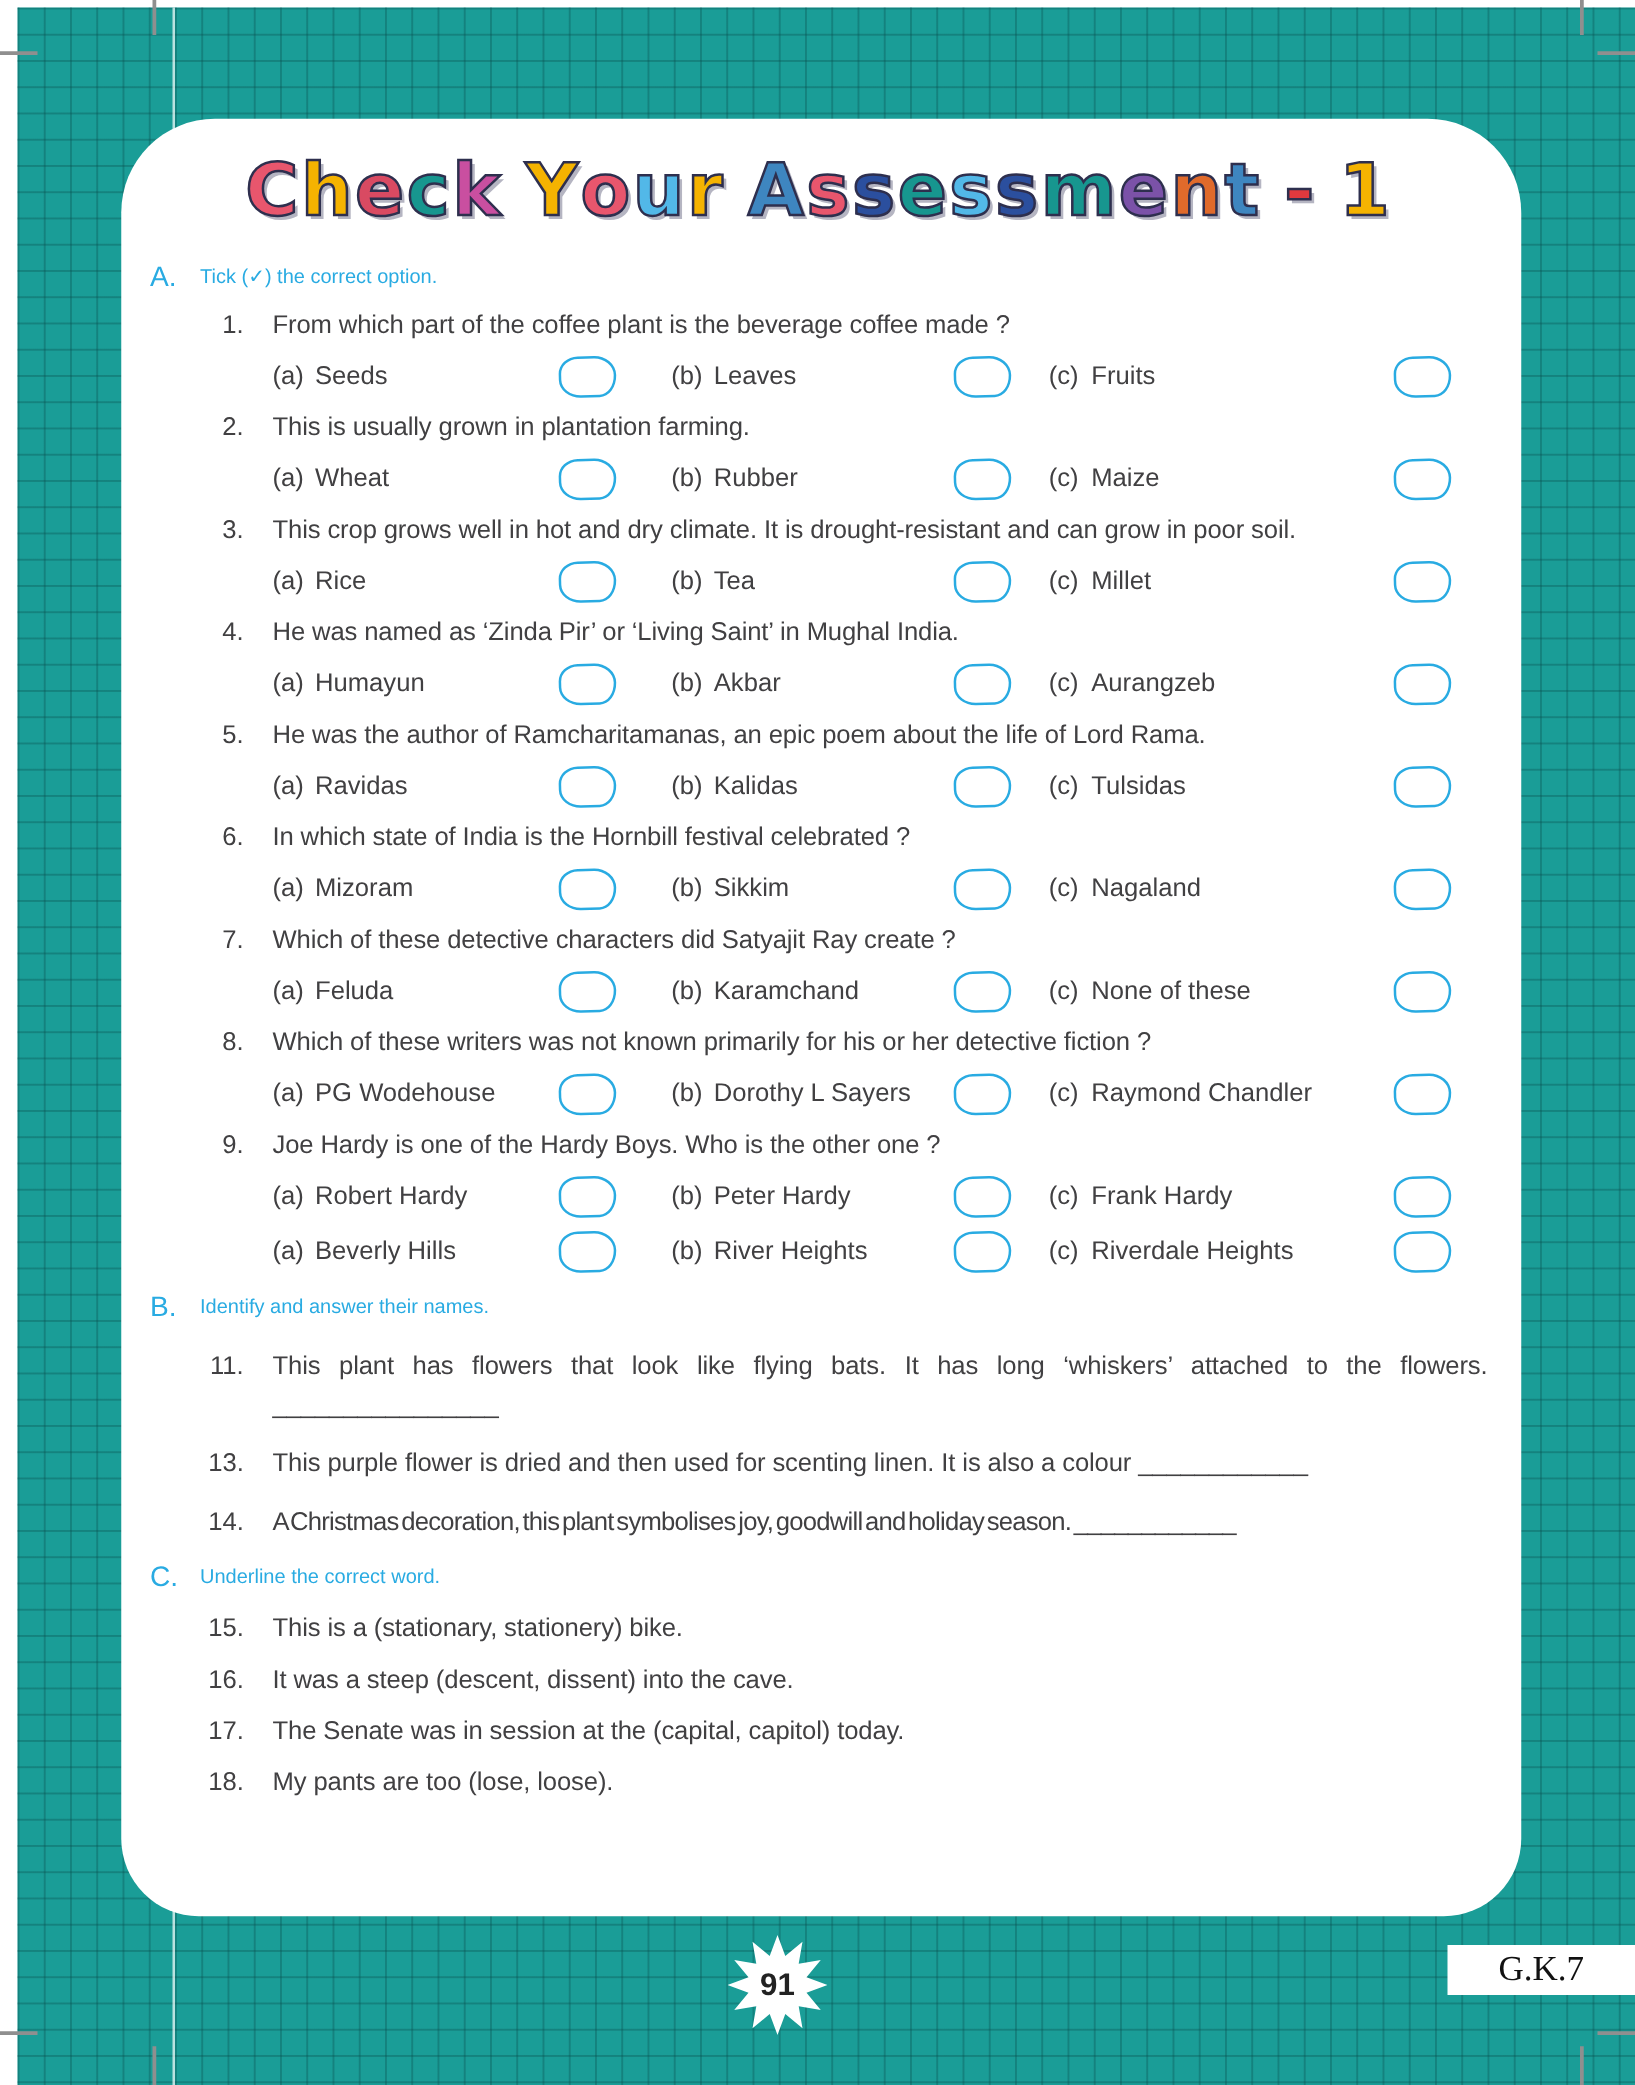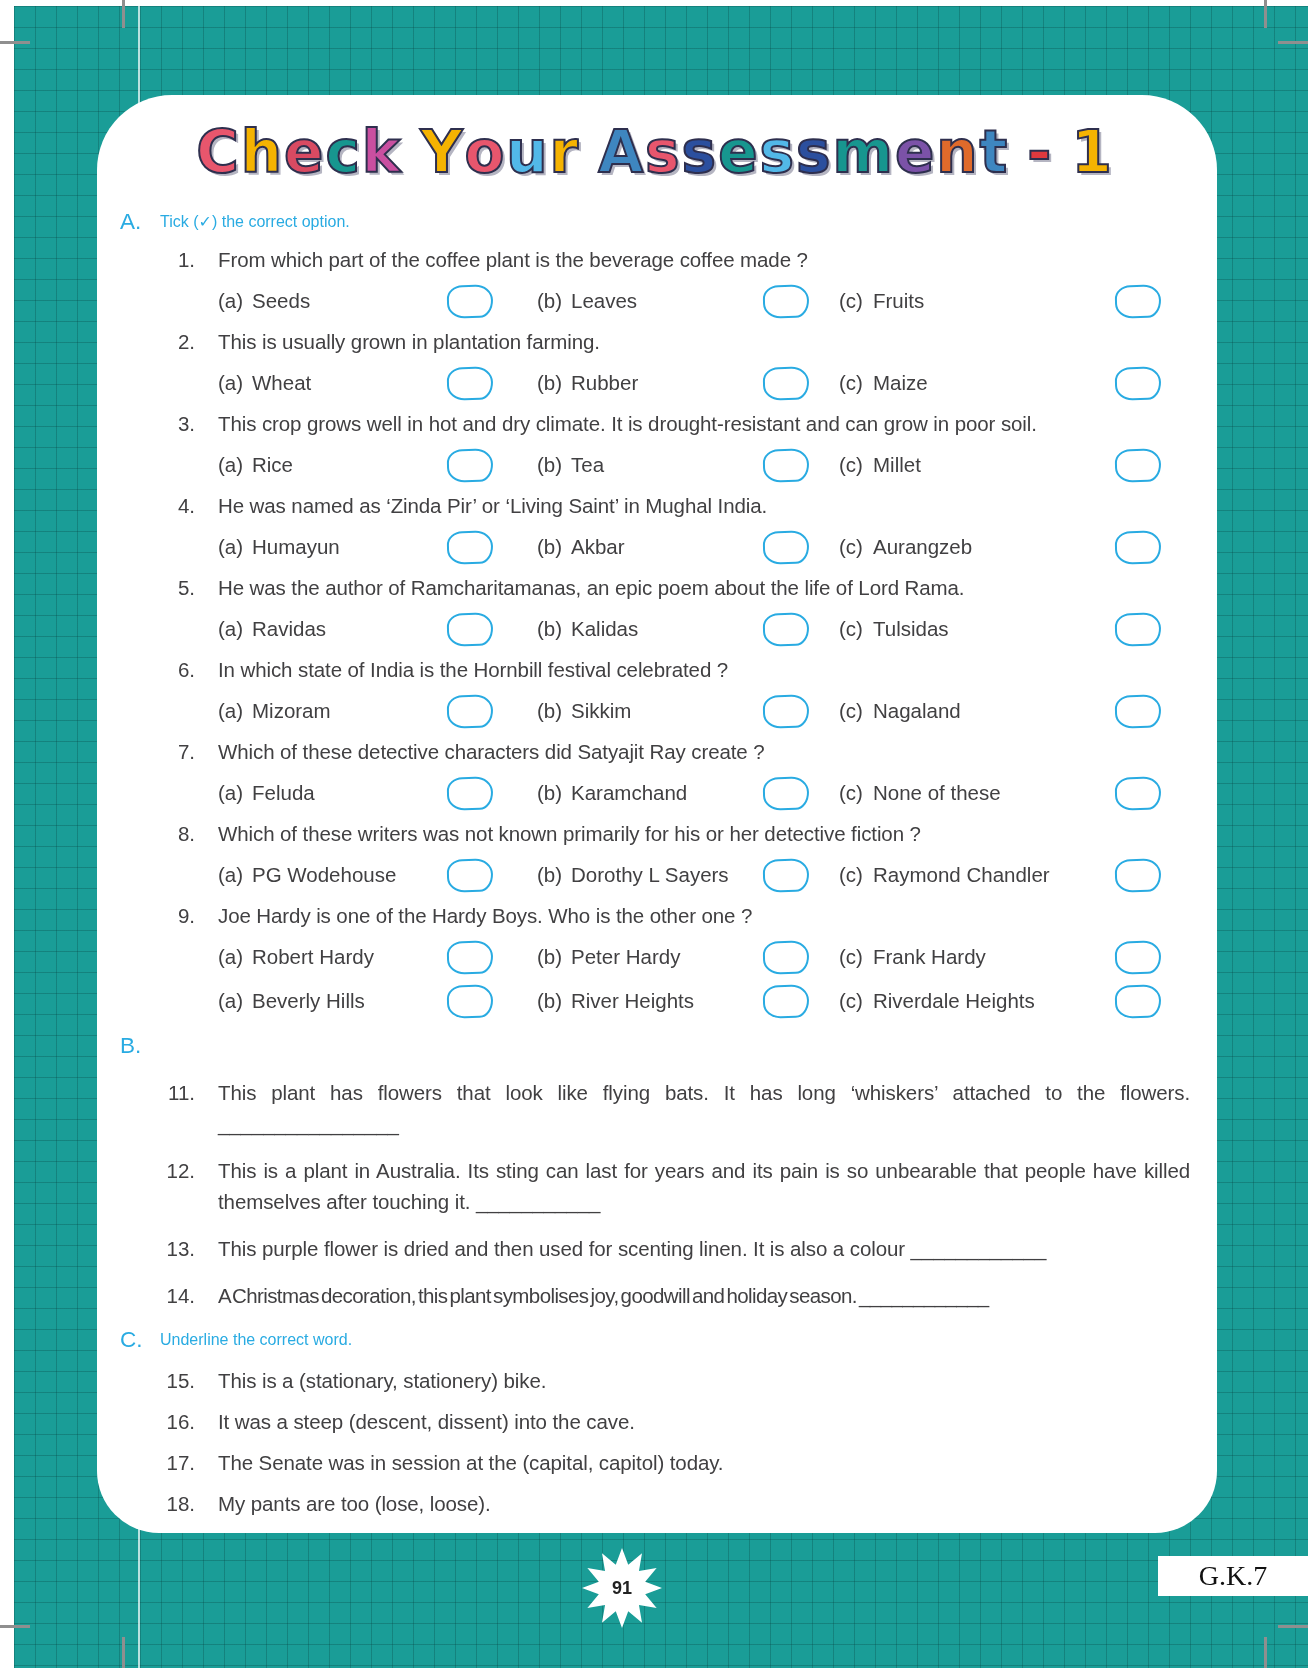--- a/index.html
+++ b/index.html
@@ -64,21 +64,21 @@
     border-radius:16px 18px 14px 18px / 14px 16px 18px 15px;
     transform:rotate(-1.5deg);
     background:#fff;cursor:pointer;
   }
   
   .badge{
     position:absolute;left:582px;top:1548px;width:80px;height:80px;background:#ffffff;
     clip-path:polygon(50% 0%,57.8% 21%,75% 6.7%,71.2% 28.8%,93.3% 25%,79% 42.2%,100% 50%,79% 57.8%,93.3% 75%,71.2% 71.2%,75% 93.3%,57.8% 79%,50% 100%,42.2% 79%,25% 93.3%,28.8% 71.2%,6.7% 75%,21% 57.8%,0% 50%,21% 42.2%,6.7% 25%,28.8% 28.8%,25% 6.7%,42.2% 21%);
     display:flex;align-items:center;justify-content:center;
   }
-  .badge span{font-size:18px;font-weight:bold;color:#222;}
+  .badge span{font-size:25px;font-weight:bold;color:#222;}
   .book-label{
     position:absolute;left:1158px;top:1556px;width:150px;height:40px;background:#ffffff;
     display:flex;align-items:center;justify-content:center;
     font-family:"Liberation Serif", serif;font-size:28px;color:#111;
   }
 </style>
 </head>
 <body>
 
 <div class="page">
@@ -373,32 +373,27 @@
       <span class="txt">Riverdale Heights</span>
     </span>
     <span class="cb"></span>
   </div>
           </div>
         </div>
   </section>
       <section class="identify">
     <div class="sec-head">
       <span class="sec-letter">B.</span>
+      <span class="sec-title">Identify and answer their names.</span>
     </div>
     <div class="qs">
           <div class="q">
     <div class="q-line">
       <span class="q-num">11.</span>
       <span class="q-text">This plant has flowers that look like flying bats. It has long ‘whiskers’ attached to the flowers. ________________</span>
-    </div>
-  </div>
-          <div class="q">
-    <div class="q-line">
-      <span class="q-num">12.</span>
-      <span class="q-text">This is a plant in Australia. Its sting can last for years and its pain is so unbearable that people have killed themselves after touching it. ___________</span>
     </div>
   </div>
           <div class="q">
     <div class="q-line">
       <span class="q-num">13.</span>
       <span class="q-text">This purple flower is dried and then used for scenting linen. It is also a colour ____________</span>
     </div>
   </div>
           <div class="q">
     <div class="q-line">

